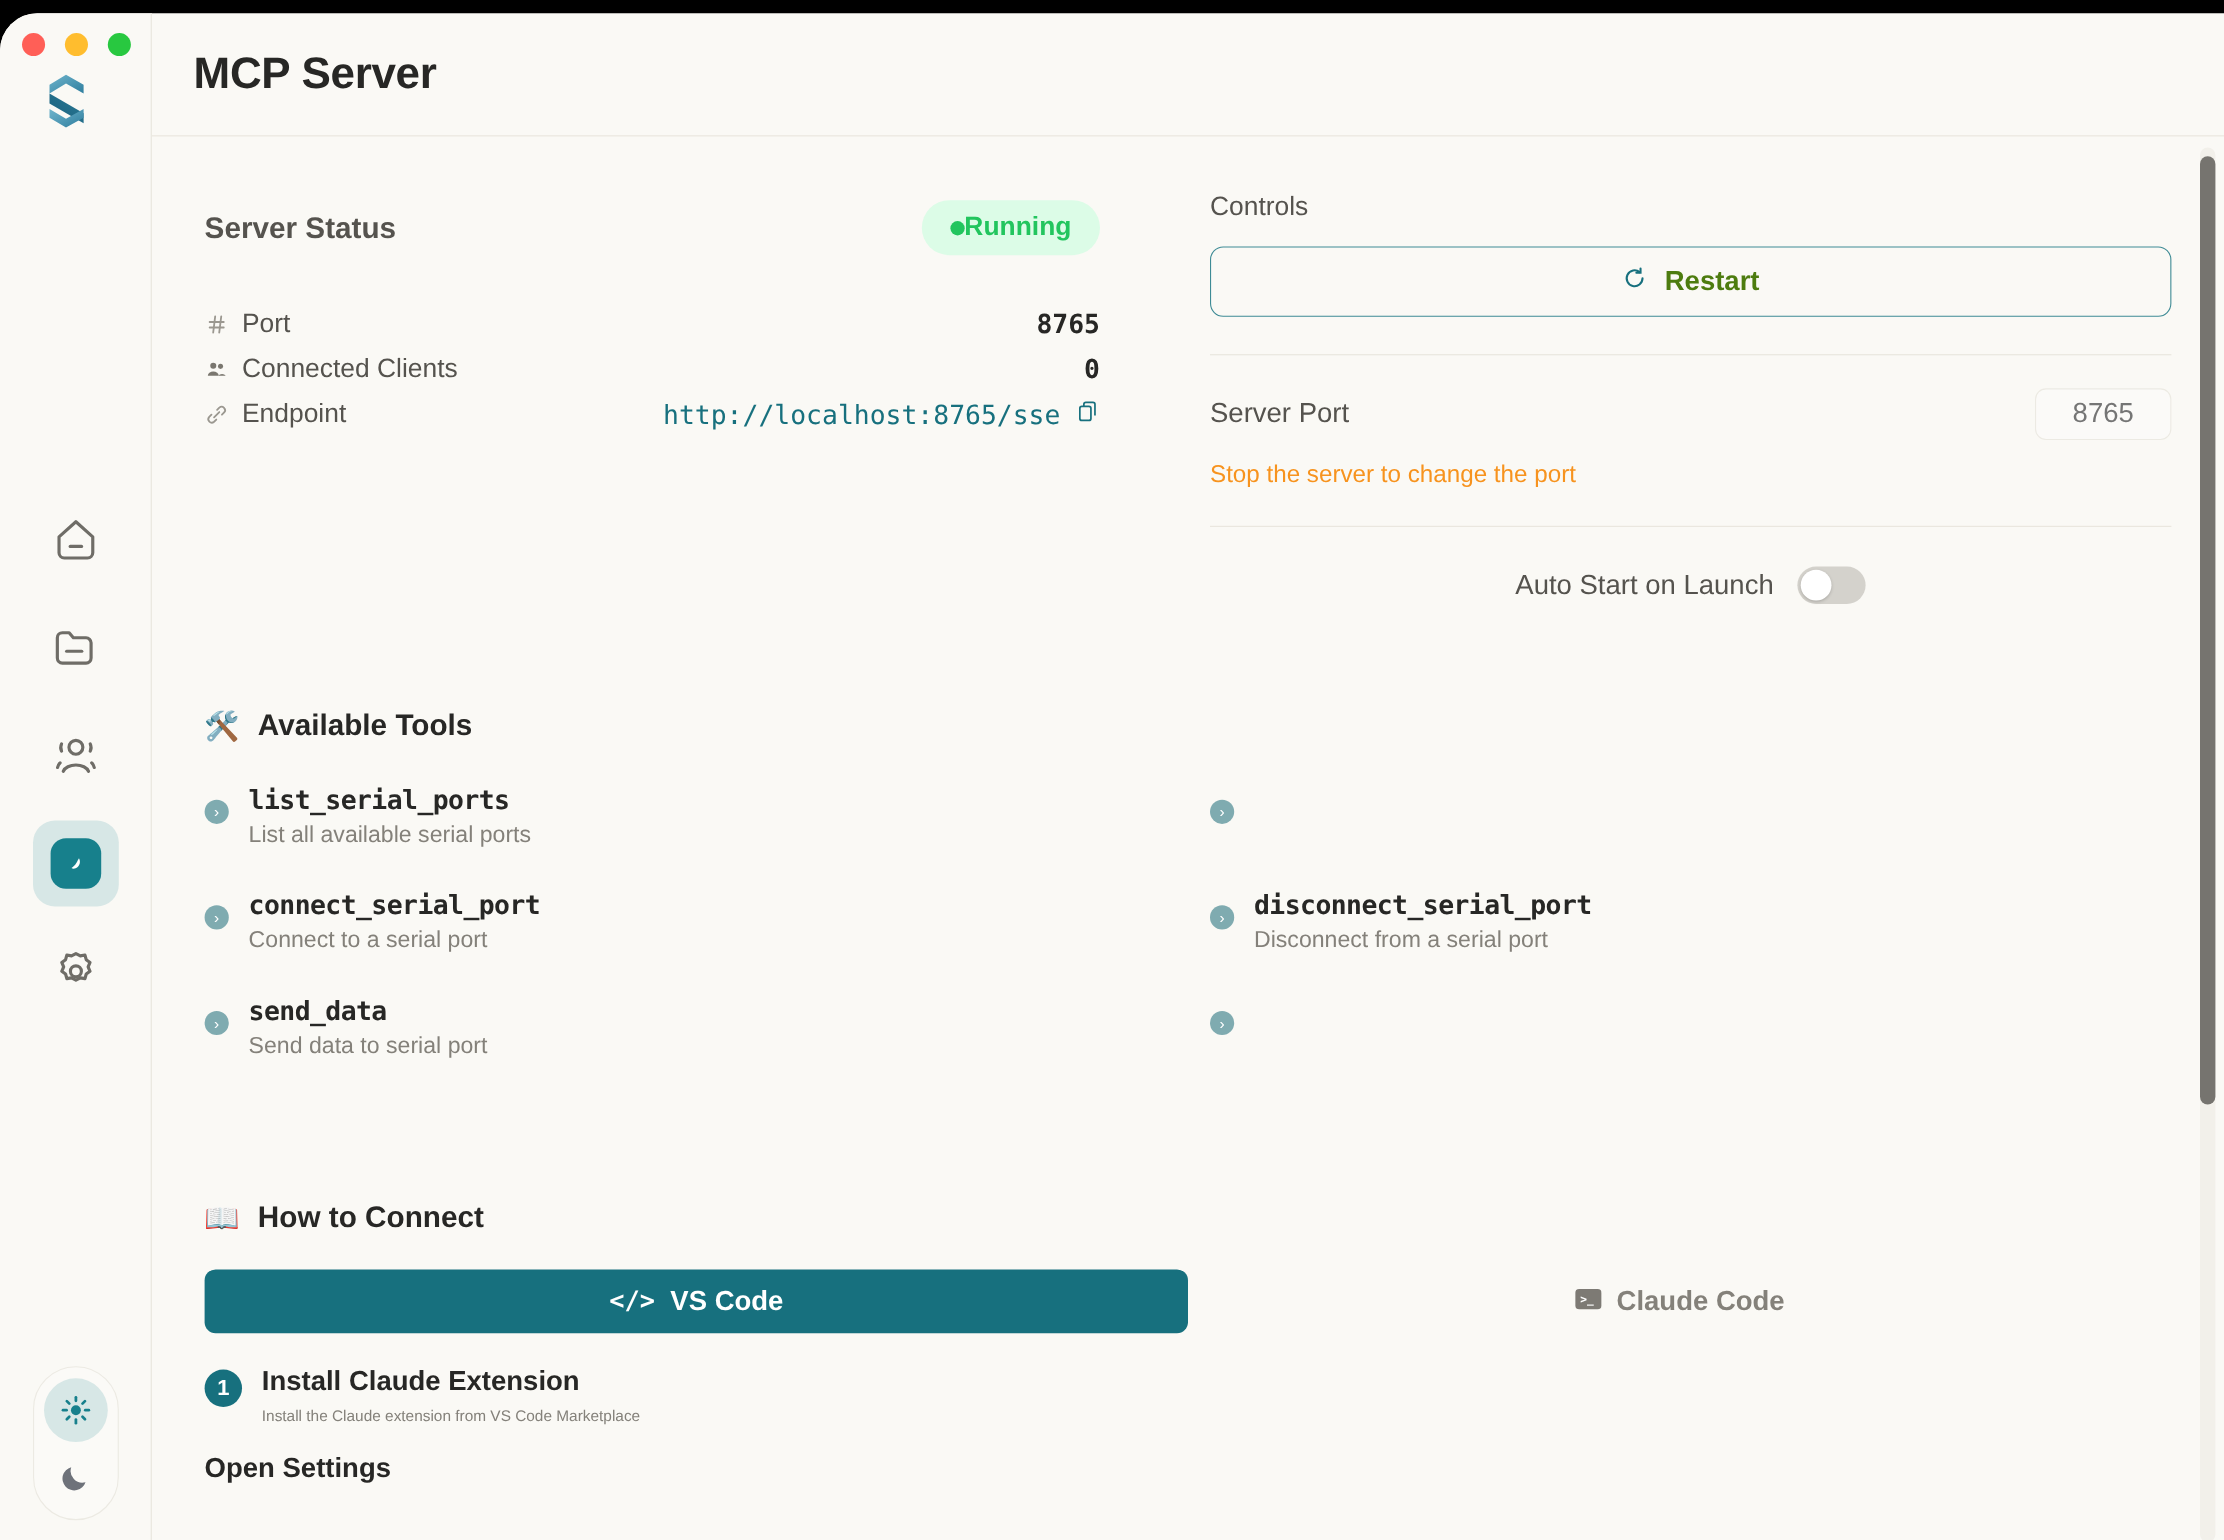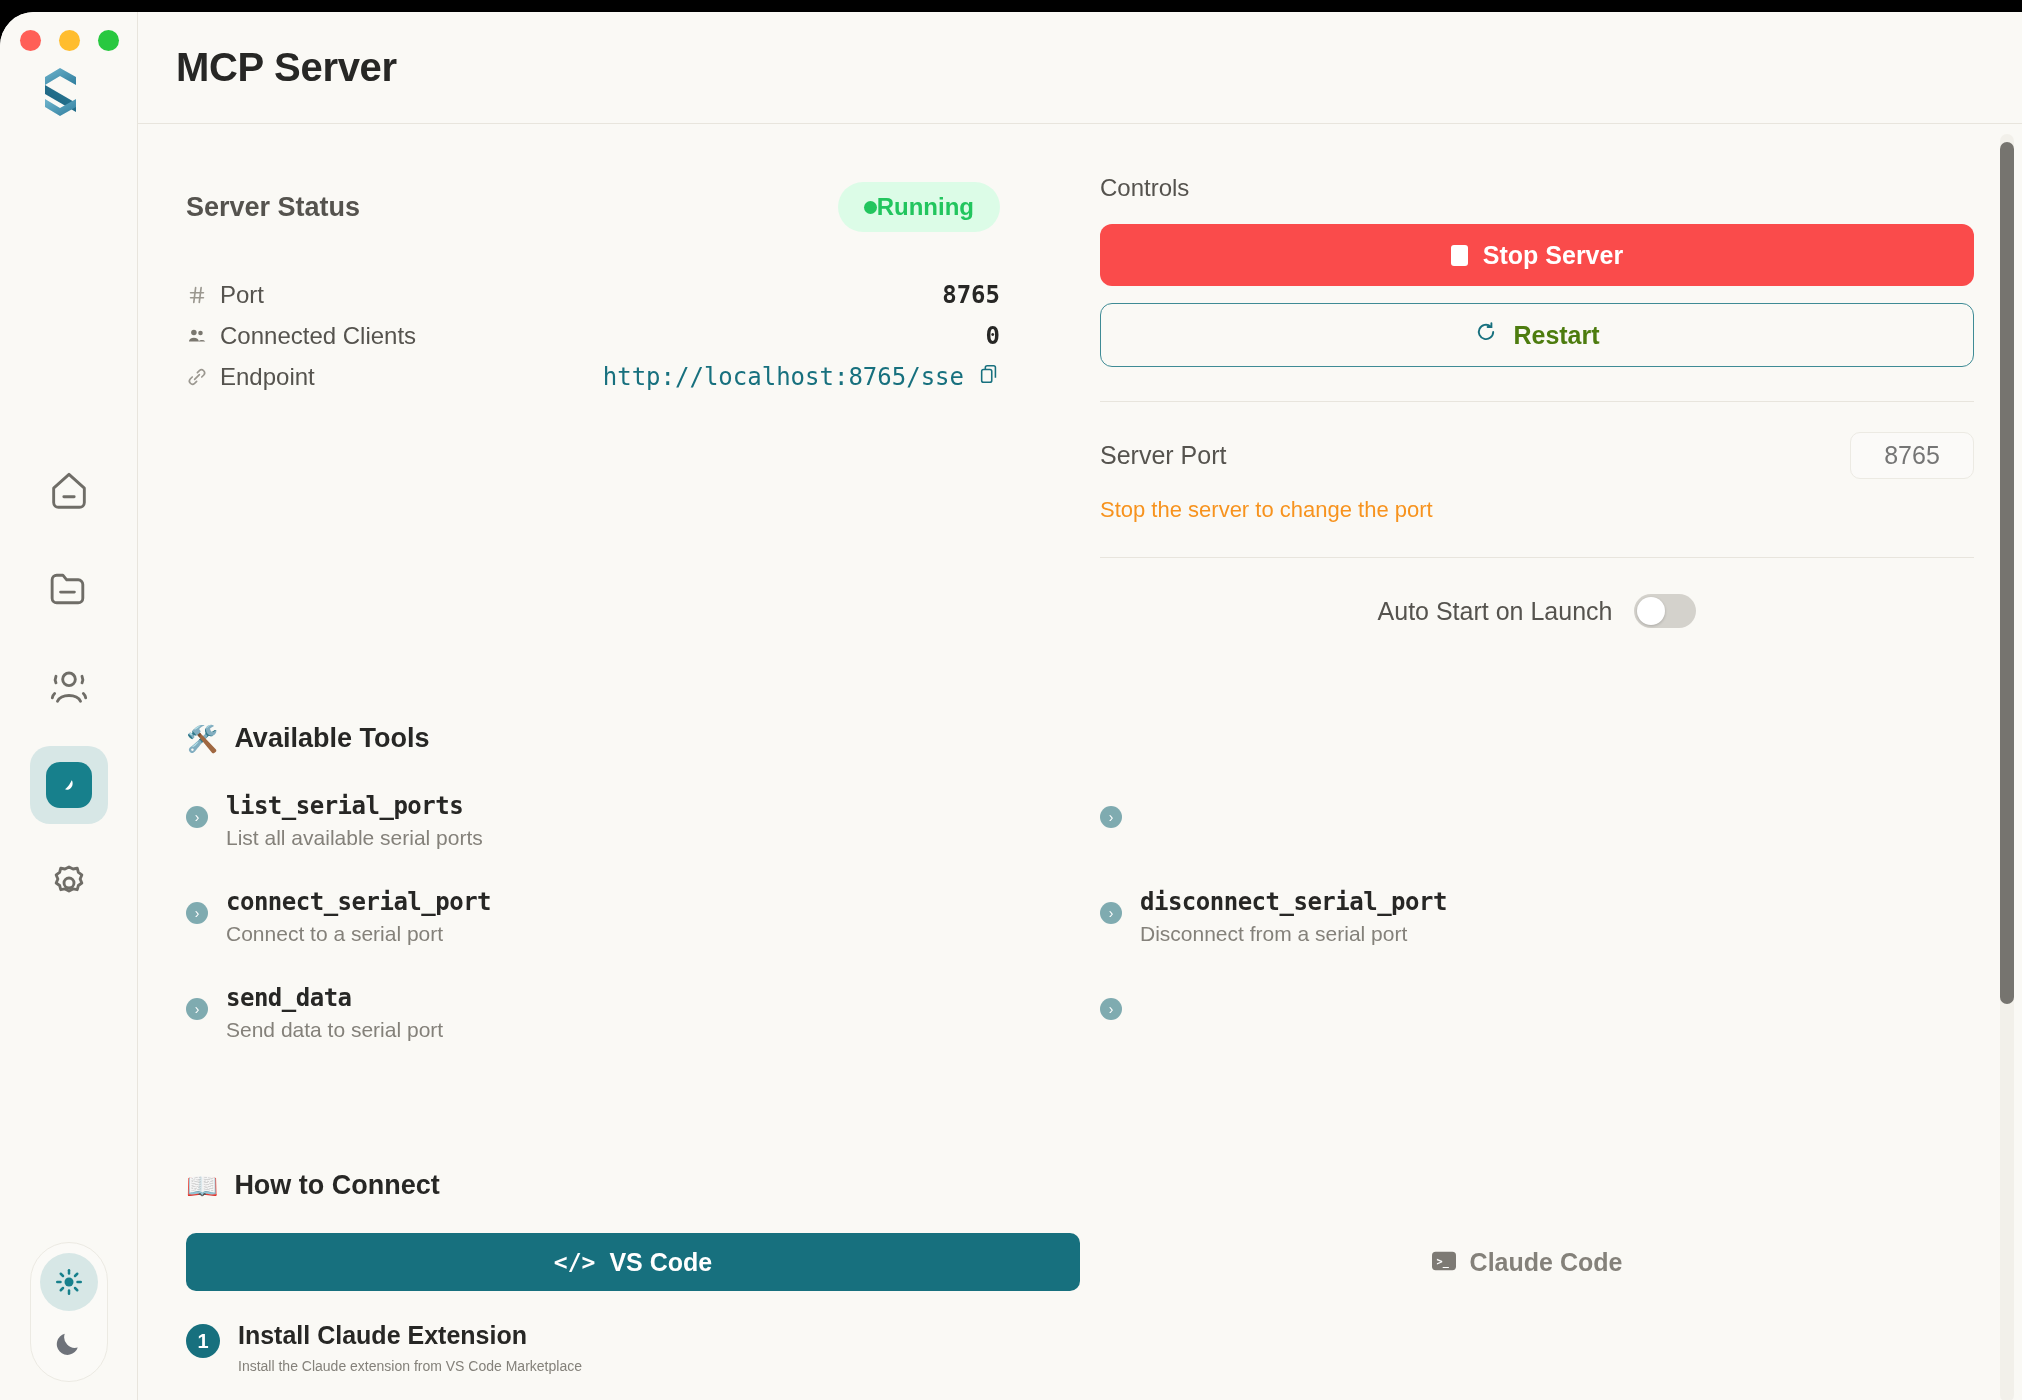--- a/index.html
+++ b/index.html
@@ -571,24 +571,20 @@
                   </svg>
                 </span>
               </span>
             </div>
           </div>
         </div>
 
         <div class="col">
           <div id="controls-title">Controls</div>
 
-          <button class="ctl-btn" id="stop-server-button">
-            <span class="stop-square"></span>
-            <span>Stop Server</span>
-          </button>
 
           <button class="ctl-btn" id="restart-button">
             <span>
               <svg width="24" height="24" viewBox="0 0 24 24" fill="none" stroke="#17707e" stroke-width="1.9" stroke-linecap="round">
                 <path d="M19.2 12 a7.2 7.2 0 1 1 -2.6 -5.6"></path>
                 <polyline points="17.4,3.2 17.4,7 13.6,7"></polyline>
               </svg>
             </span>
             <span>Restart</span>
           </button>

